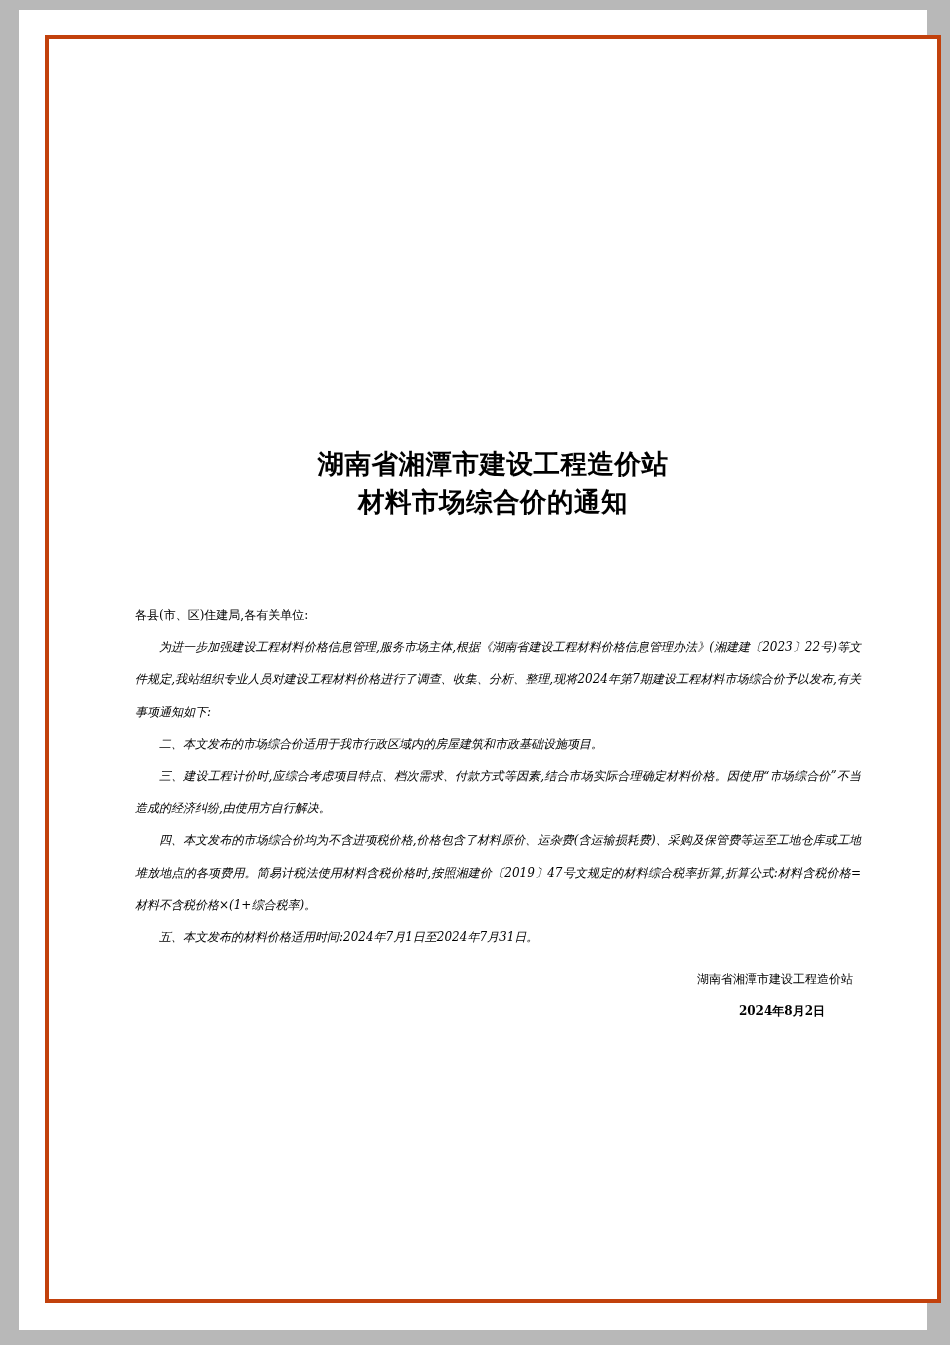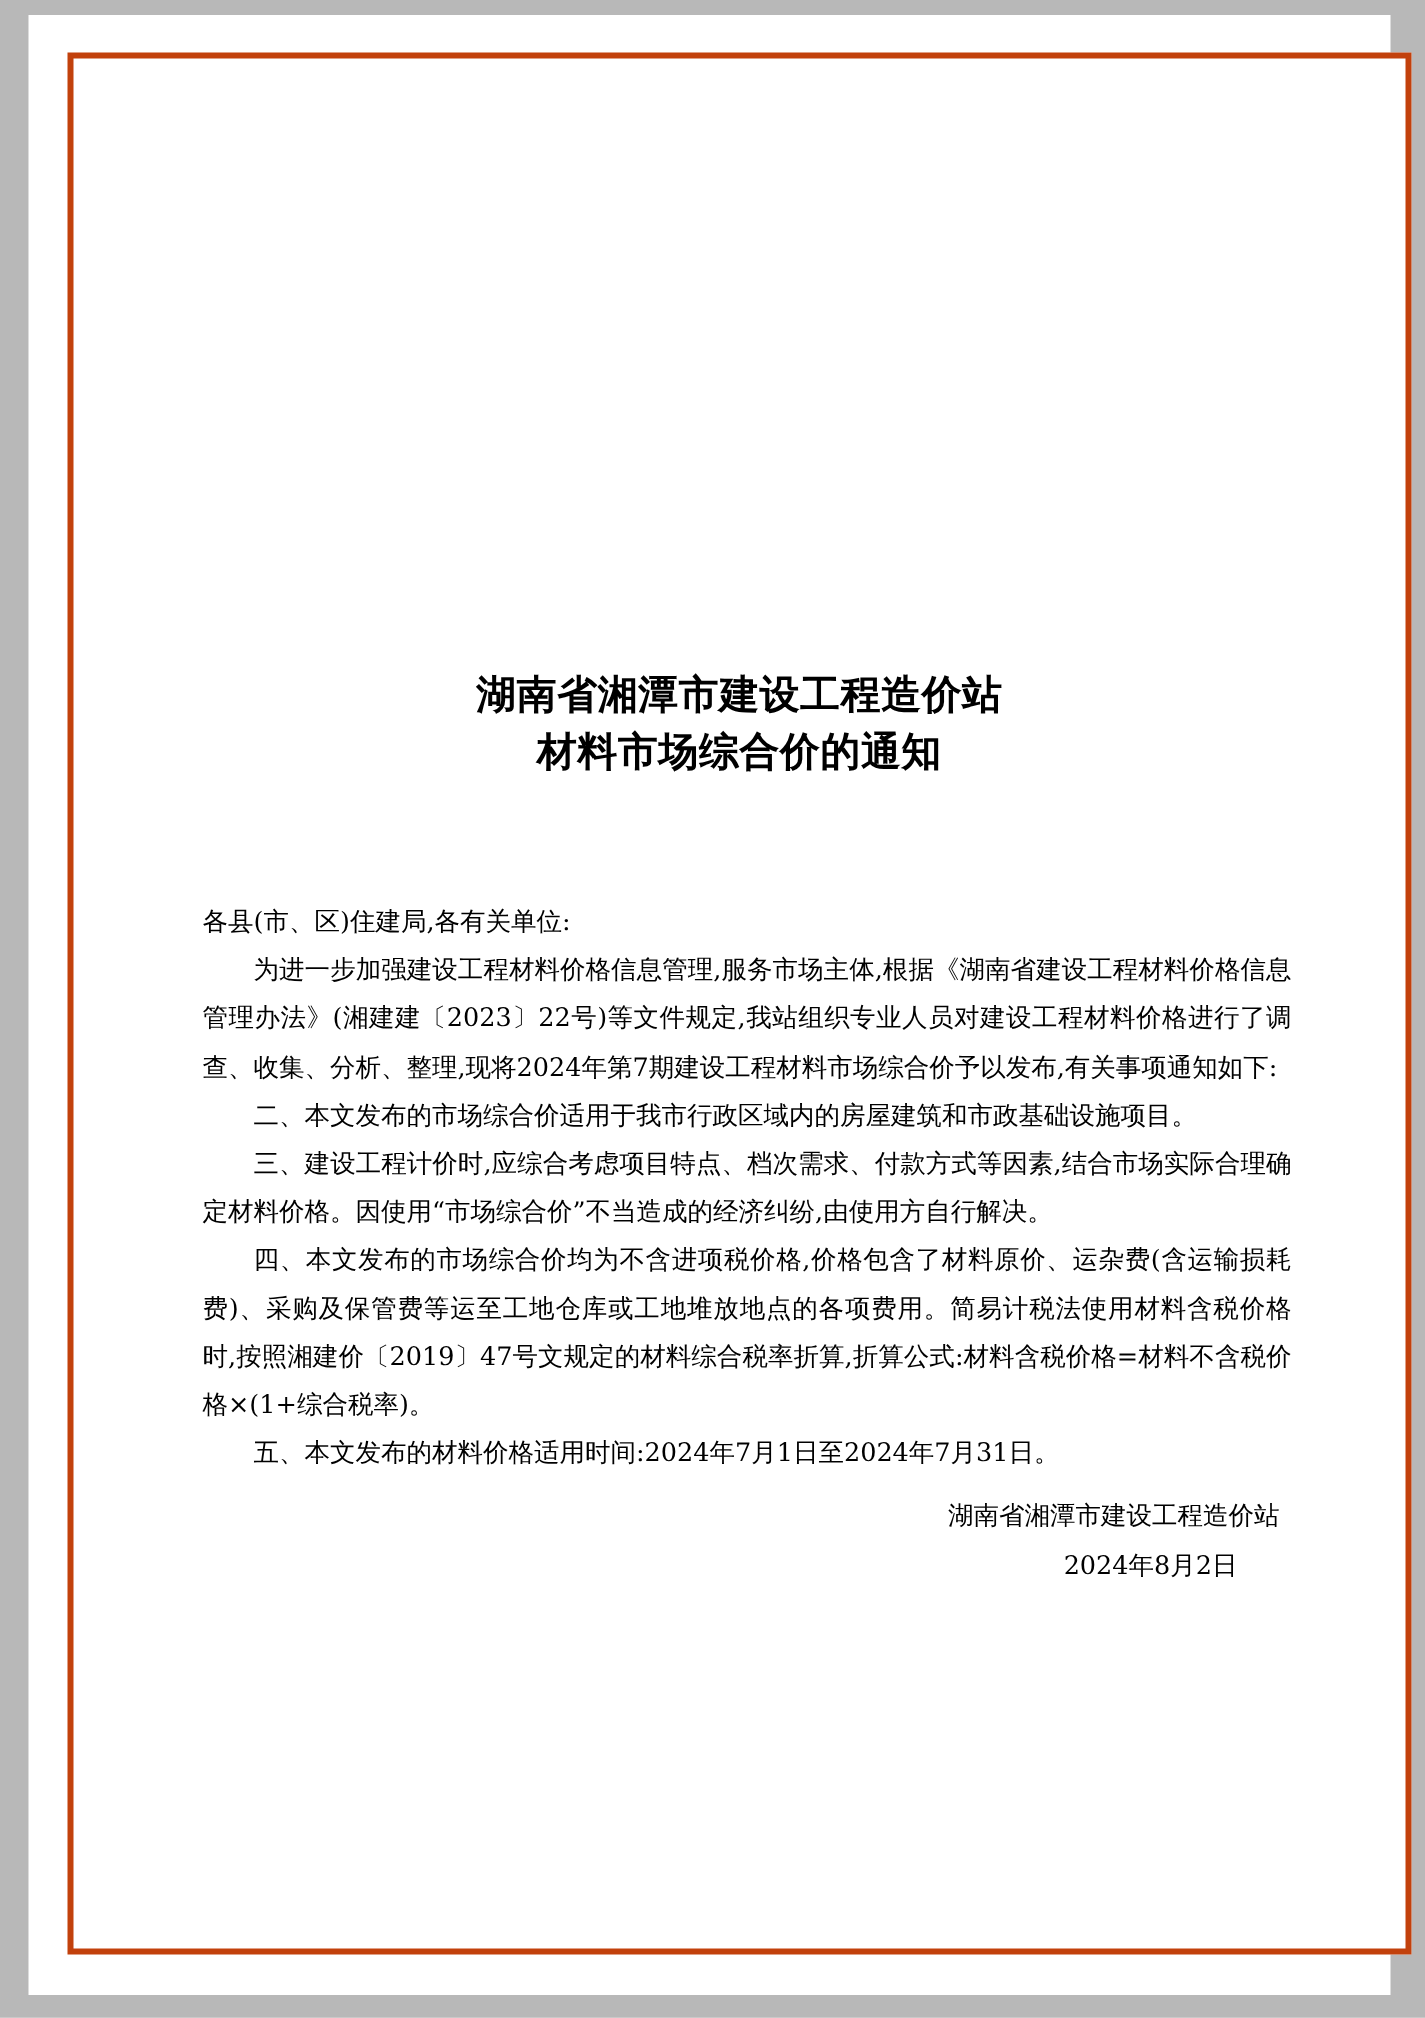--- a/index.html
+++ b/index.html
@@ -55,48 +55,50 @@
   }
   .title-line {
     display: block;
     white-space: nowrap;
   }
   .body-text {
     position: absolute;
     left: 86px;
     top: 560px;
     width: 726px;
-    font-size: 17px;
+    font-size: 12px;
     line-height: 32.2px;
     color: #000000;
     text-align: justify;
     text-justify: inter-ideograph;
   }
   .p {
     margin: 0;
     padding: 0;
     text-align: justify;
     text-justify: inter-ideograph;
   }
   .indent {
     text-indent: 2em;
+    font-style: italic;
   }
   .sign-block {
     margin-top: 10px;
     text-align: right;
     padding-right: 8px;
   }
   .sign-line {
     display: block;
     line-height: 32.2px;
   }
   .sign-date {
     display: block;
     line-height: 32.2px;
     padding-right: 28px;
+    font-weight: bold;
   }
 </style>
 </head>
 <body>
 
 <div class="page">
   <div class="page-border">
     <div class="content">
 
       <div class="title-block">

